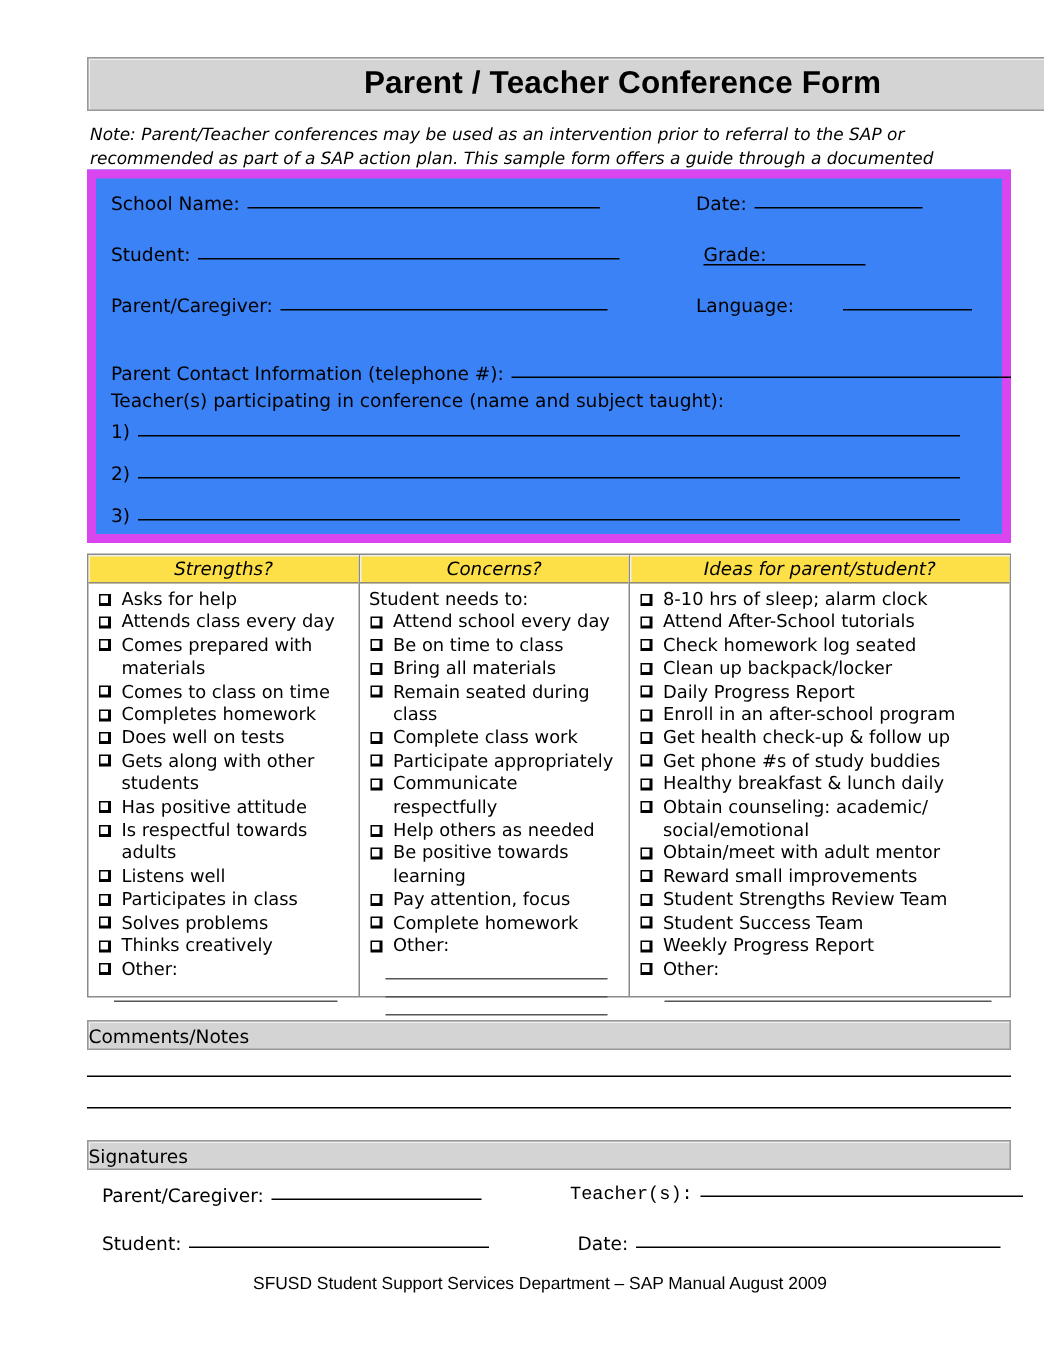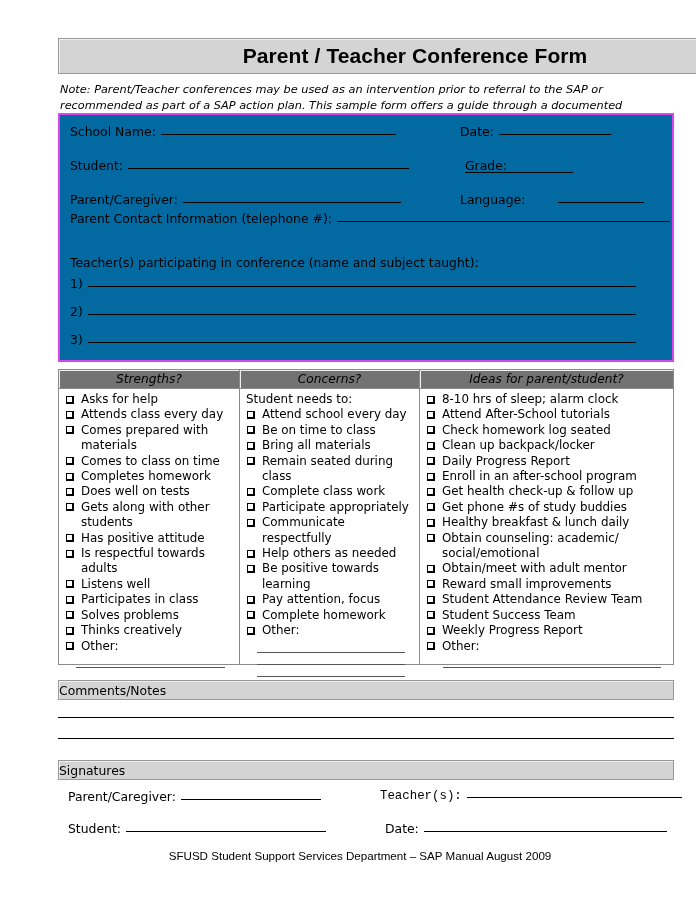--- a/index.html
+++ b/index.html
@@ -54,23 +54,23 @@
     font-style: italic;
     line-height: 15.5px;
     color: #000;
   }
 
   
   .info-box {
     position: absolute;
     left: 58px; top: 113px;
     width: 616px; height: 249px;
-    border: 2px solid #d946ef;
-    box-sizing: border-box;
-    background: #0369a1;
+    border: 6px solid #d946ef;
+    box-sizing: border-box;
+    background: #3b82f6;
   }
   .fieldrow {
     position: absolute;
     display: flex;
     align-items: baseline;
     white-space: nowrap;
     font-size: 12.4px;
   }
   .lbl { color:#000; }
   .rule {
@@ -96,21 +96,21 @@
   .col {
     box-sizing: border-box;
     height: 100%;
     position: relative;
   }
   .col.c1 { width: 181px; border-right: 1px solid #8a8a8a; }
   .col.c2 { width: 180px; border-right: 1px solid #8a8a8a; }
   .col.c3 { flex: 1; }
   .col-head {
     height: 18px;
-    background: #737373;
+    background: #fde047;
     border-bottom: 1px solid #8a8a8a;
     box-shadow: inset 1px 1px 0 #efefef;
     display: flex;
     align-items: center;
     justify-content: center;
     font-size: 12.2px;
     font-style: italic;
     font-weight: normal;
   }
   .col-body {
@@ -215,21 +215,21 @@
 
     <div class="fieldrow" style="left:10px; top:77px;">
       <span class="lbl">Parent/Caregiver:</span>
       <span class="rule" style="width:218px;"></span>
     </div>
     <div class="fieldrow" style="left:400px; top:77px;gap:28px;">
       <span class="lbl">Language:</span>
       <span class="rule" style="width:86px;"></span>
     </div>
 
-    <div class="fieldrow" style="left:10px; top:96px;">
+    <div class="fieldrow" style="left:10px; top:122px;">
       <span class="lbl">Parent Contact Information (telephone #):</span>
       <span class="rule" style="width:333px;"></span>
     </div>
 
     <div class="fieldrow" style="left:10px; top:140px;">
       <span class="lbl">Teacher(s) participating in conference (name and subject taught):</span>
     </div>
 
     <div class="fieldrow" style="left:10px; top:161px;">
       <span class="numlbl">1)</span>
@@ -411,21 +411,21 @@
           <div class="item">
             <span class="cbox"></span>
             <span class="itxt">Obtain/meet with adult mentor</span>
           </div>
           <div class="item">
             <span class="cbox"></span>
             <span class="itxt">Reward small improvements</span>
           </div>
           <div class="item">
             <span class="cbox"></span>
-            <span class="itxt">Student Attendance Review Team</span>
+            <span class="itxt">Student Strengths Review Team</span>
           </div>
           <div class="item">
             <span class="cbox"></span>
             <span class="itxt">Student Success Team</span>
           </div>
           <div class="item">
             <span class="cbox"></span>
             <span class="itxt">Weekly Progress Report</span>
           </div>
           <div class="item">

